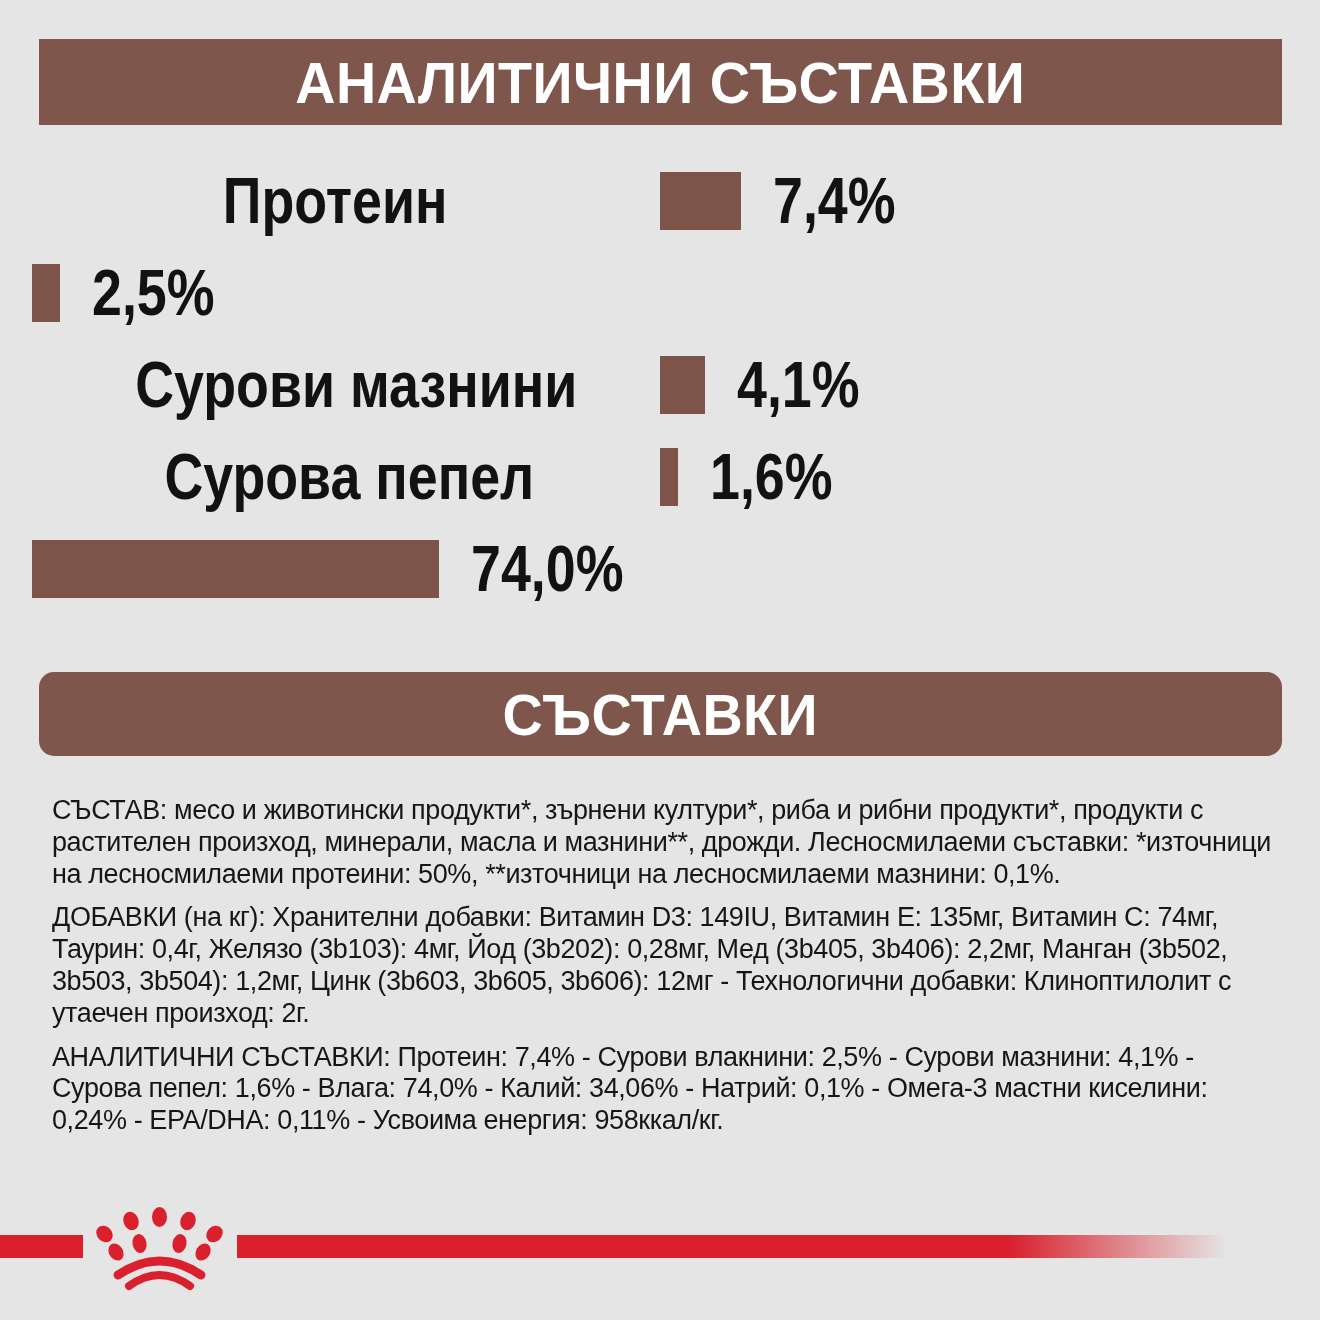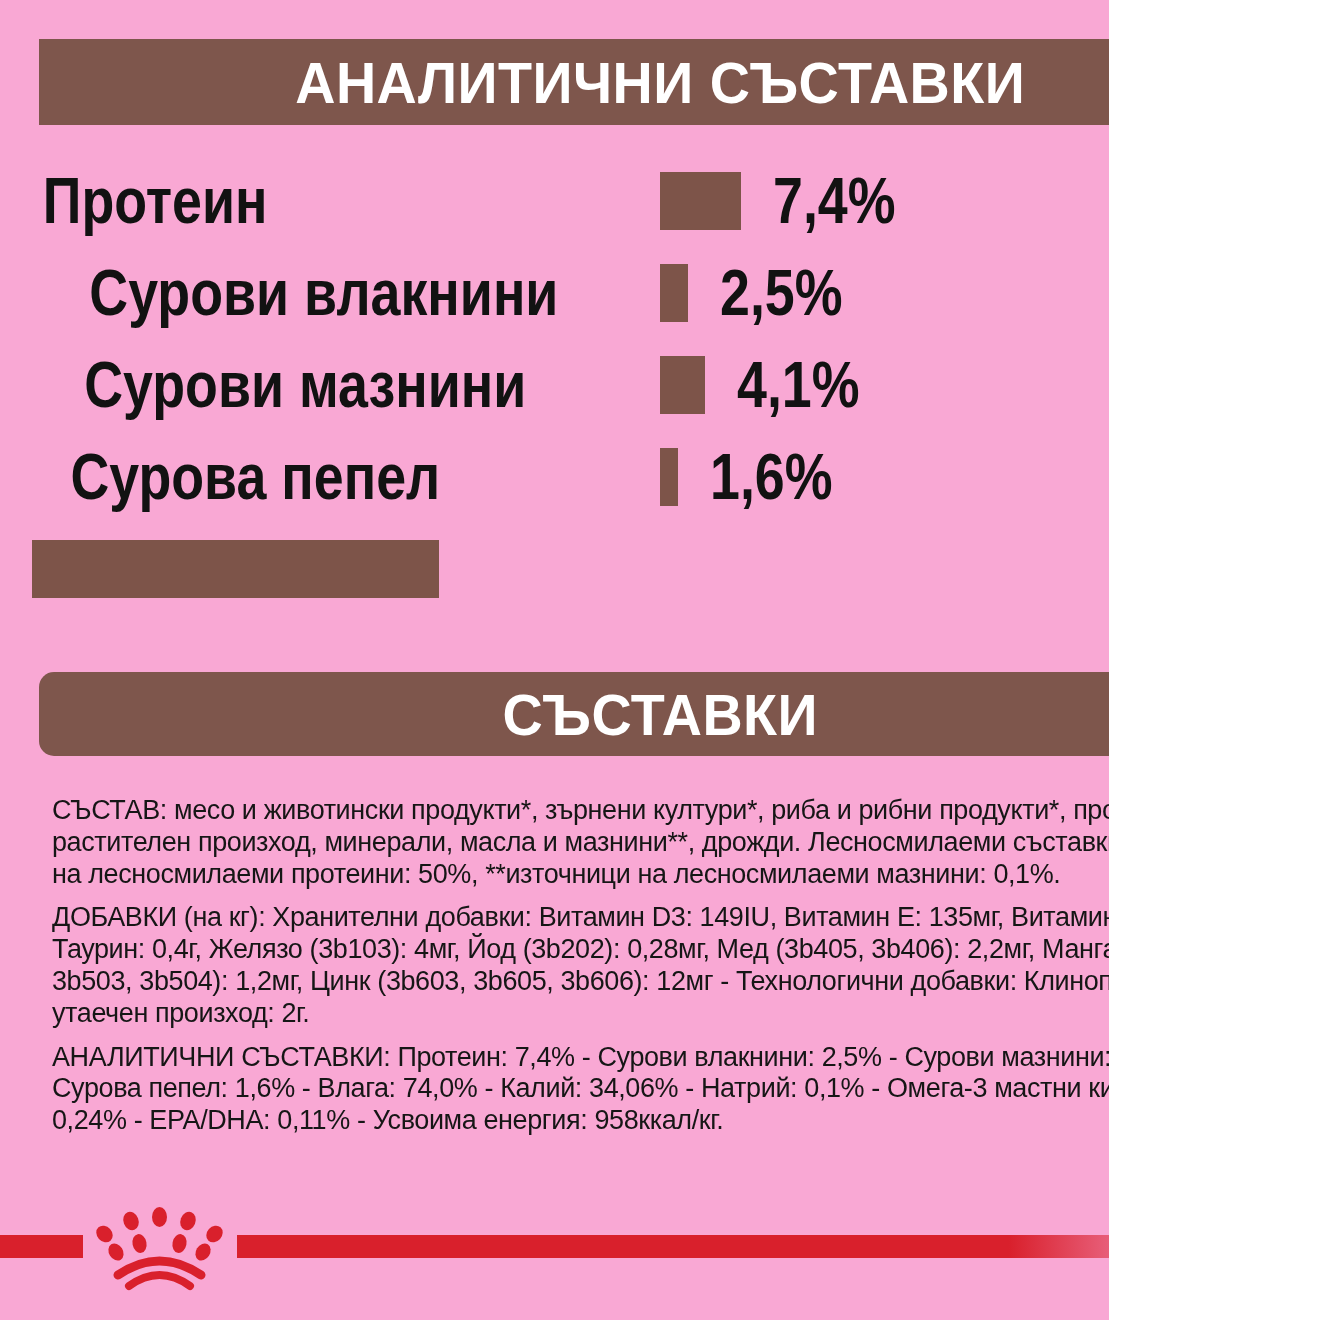--- a/index.html
+++ b/index.html
@@ -1,36 +1,36 @@
 <!DOCTYPE html>
 <html lang="bg" style="--banner-brown: #7E564C; --bar-brown: #7D5449; --brand-red: #D9202C;"><head>
 <meta charset="utf-8">
 <style>
   html,body{margin:0;padding:0;background:#fff;}
   .page{
-    position:relative;width:1109px;height:1320px;overflow:hidden;
-    background:#f9a8d4;font-family:"Liberation Sans",sans-serif;
+    position:relative;width:1320px;height:1320px;overflow:hidden;
+    background:#e5e5e5;font-family:"Liberation Sans",sans-serif;
   }
   
   .banner{
     position:absolute;left:39px;width:1243px;
     background:var(--banner-brown,#7E564C);
     display:flex;align-items:center;justify-content:center;
   }
   .banner-top{top:39px;height:86px;}
   .banner-mid{top:672px;height:84px;border-radius:15px;}
   .banner span{
     color:#fff;font-weight:bold;font-size:58px;letter-spacing:.5px;
     display:inline-block;transform:scaleX(.96);white-space:nowrap;
   }
   
   .chart{position:absolute;left:0;top:155px;width:1320px;}
   .chart-row{display:flex;align-items:center;height:92px;}
   .chart-label{
-    width:628px;text-align:left;flex:0 0 628px;
+    width:628px;text-align:center;flex:0 0 628px;
     font-weight:bold;font-size:64px;color:#121212;line-height:1;white-space:nowrap;
   }
   .chart-bar{
     height:58px;margin-left:32px;flex:0 0 auto;
     background:var(--bar-brown,#7D5449);
   }
   .chart-value{
     margin-left:32px;font-weight:bold;font-size:64px;color:#121212;
     line-height:1;white-space:nowrap;
   }
@@ -65,39 +65,39 @@
   </div>
 
   <div class="chart">
     <div class="chart-row">
       <div class="chart-label"><span class="cond cond-r">Протеин</span></div>
       <div class="chart-bar" style="width: 81.4px;"></div>
       <div class="chart-value"><span class="cond cond-l">7,4%</span></div>
     </div>
 
     <div class="chart-row">
-      <div class="chart-label"><span class="cond cond-r">Сурови влакнини</span></div>
       <div class="chart-bar" style="width: 27.5px;"></div>
       <div class="chart-value"><span class="cond cond-l">2,5%</span></div>
     </div>
 
     <div class="chart-row">
       <div class="chart-label"><span class="cond cond-r">Сурови мазнини</span></div>
       <div class="chart-bar" style="width: 45.1px;"></div>
       <div class="chart-value"><span class="cond cond-l">4,1%</span></div>
     </div>
 
     <div class="chart-row">
       <div class="chart-label"><span class="cond cond-r">Сурова пепел</span></div>
       <div class="chart-bar" style="width: 17.6px;"></div>
       <div class="chart-value"><span class="cond cond-l">1,6%</span></div>
     </div>
 
     <div class="chart-row">
       <div class="chart-bar" style="width: 407px;"></div>
+      <div class="chart-value"><span class="cond cond-l">74,0%</span></div>
     </div>
   </div>
 
   <div class="banner banner-mid">
     <span>СЪСТАВКИ</span>
   </div>
 
   <div class="body-text">
     <p>СЪСТАВ: месо и животински продукти*, зърнени култури*, риба и рибни продукти*, продукти с растителен произход, минерали, масла и мазнини**, дрожди. Лесносмилаеми съставки: *източници на лесносмилаеми протеини: 50%, **източници на лесносмилаеми мазнини: 0,1%.</p>
     <p>ДОБАВКИ (на кг): Хранителни добавки: Витамин D3: 149IU, Витамин E: 135мг, Витамин C: 74мг, Таурин: 0,4г, Желязо (3b103): 4мг, Йод (3b202): 0,28мг, Мед (3b405, 3b406): 2,2мг, Манган (3b502, 3b503, 3b504): 1,2мг, Цинк (3b603, 3b605, 3b606): 12мг - Технологични добавки: Клиноптилолит с утаечен произход: 2г.</p>

